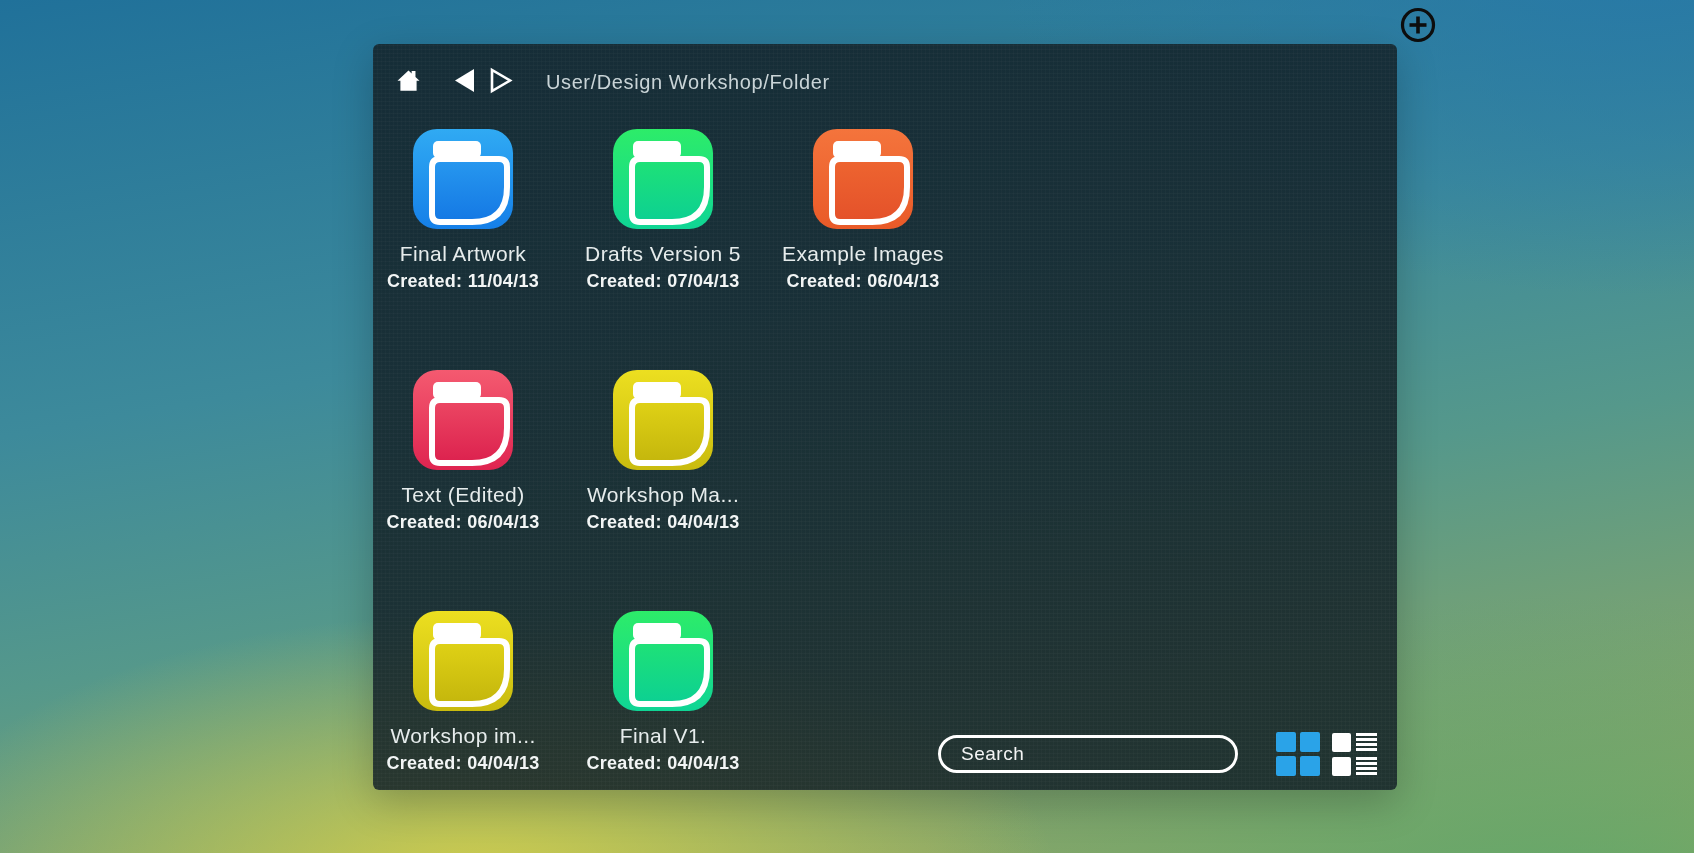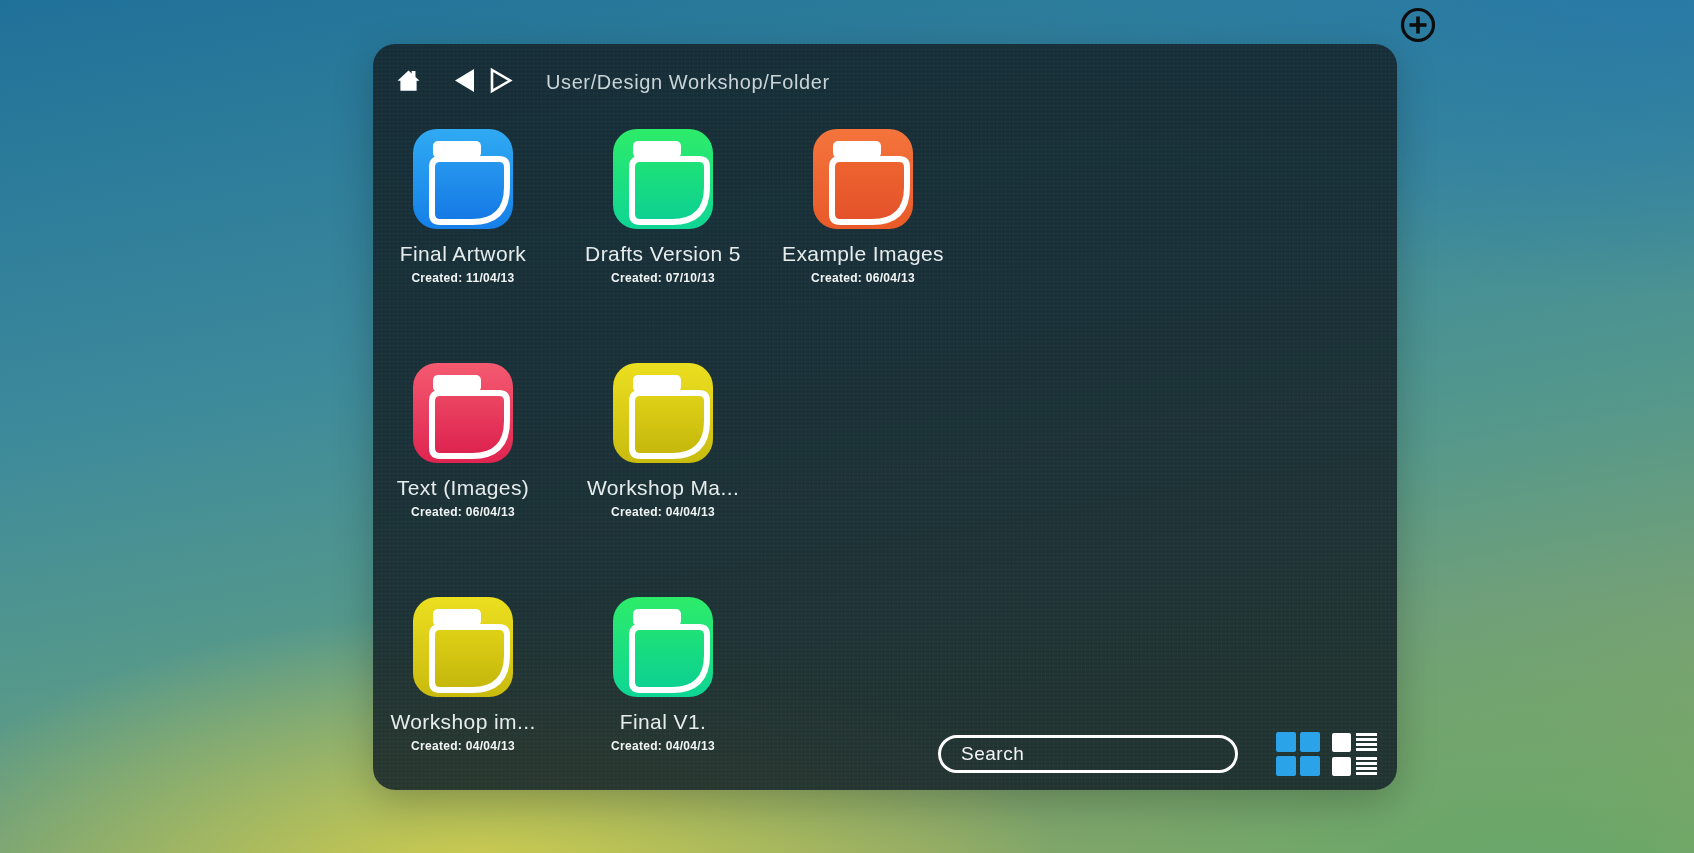--- a/index.html
+++ b/index.html
@@ -7,39 +7,39 @@
     width:1694px;height:853px;overflow:hidden;position:relative;
     font-family:"Liberation Sans", sans-serif;
     background:
       radial-gradient(900px 420px at 28% 104%, rgba(233,217,66,0.78), rgba(233,217,66,0) 65%),
       radial-gradient(1100px 600px at 92% 112%, rgba(73,166,112,0.80), rgba(73,166,112,0) 60%),
       radial-gradient(1000px 520px at 97% -5%, rgba(38,120,168,0.90), rgba(38,120,168,0) 65%),
       linear-gradient(170deg, #20719a 0%, #3d8a9b 38%, #55988b 60%, #7ba371 82%, #9aa95e 100%);
   }
   .add-btn{position:absolute;left:1398px;top:5px;width:40px;height:40px;cursor:pointer;}
   .window{
-    position:absolute;left:373px;top:44px;width:1024px;height:746px;border-radius:22px;
+    position:absolute;left:373px;top:44px;width:1024px;height:746px;border-radius:6px;
     background:
       repeating-linear-gradient(0deg, rgba(255,255,255,0.022) 0 1px, transparent 1px 4px),
       repeating-linear-gradient(90deg, rgba(255,255,255,0.018) 0 1px, transparent 1px 4px),
       linear-gradient(rgba(19,33,39,0.86), rgba(19,33,39,0.86));
     box-shadow:0 12px 40px rgba(0,0,0,0.22);
   }
   .topbar{display:flex;align-items:center;margin:20px 0 0 22px;height:36px;}
   .tb-btn{background:none;border:none;padding:0;cursor:pointer;display:flex;align-items:center;}
   .home-btn{margin-right:31px;}
   .back-btn{margin-right:13px;}
   .fwd-btn{margin-right:32px;}
   .breadcrumb{color:#c9d4d7;font-size:20px;letter-spacing:0.6px;}
   .grid{margin:29px 0 0 20px;}
   .frow{display:flex;margin-bottom:78px;}
   .cell{width:140px;margin-right:60px;display:flex;flex-direction:column;align-items:center;cursor:pointer;}
   .tile{width:100px;height:100px;border-radius:24px;flex:0 0 auto;}
   .fname{margin-top:13px;font-size:21px;color:#e6ecec;letter-spacing:0.4px;white-space:nowrap;}
-  .fdate{margin-top:5px;font-size:12px;font-weight:700;color:#f2f5f5;letter-spacing:0.3px;white-space:nowrap;}
+  .fdate{margin-top:5px;font-size:18px;font-weight:700;color:#f2f5f5;letter-spacing:0.3px;white-space:nowrap;}
   .bottombar{position:absolute;right:20px;bottom:14px;display:flex;align-items:center;}
   .search{
     width:254px;height:32px;background:transparent;border:3px solid #ffffff;border-radius:19px;
     color:#ffffff;font-size:19px;letter-spacing:0.5px;padding:0 20px;outline:none;
     font-family:"Liberation Sans", sans-serif;
   }
   .search::placeholder{color:rgba(255,255,255,0.95);}
   .gridview{margin-left:38px;width:44px;height:44px;display:grid;grid-template-columns:20px 20px;grid-template-rows:20px 20px;gap:4px;background:none;border:none;padding:0;cursor:pointer;}
   .gridview .sq{border-radius:2px;}
   .listview{margin-left:12px;background:none;border:none;padding:0;cursor:pointer;display:flex;flex-direction:column;gap:5px;}
@@ -112,21 +112,21 @@
                 <linearGradient id="pg1" x1="0" y1="0" x2="0" y2="1">
                   <stop offset="0" stop-color="#1fe276"></stop>
                   <stop offset="1" stop-color="#0cd093"></stop>
                 </linearGradient>
               </defs>
               <rect x="20" y="12" width="48" height="17" rx="5" fill="#ffffff"></rect>
               <polygon points="20,32 27,25 32,25 25,32" fill="#ffffff"></polygon>
               <path d="M27 30 H86 Q94 30 94 38 V58 Q94 93 59 93 H27 Q19 93 19 85 V38 Q19 30 27 30 Z" fill="url(#pg1)" stroke="#ffffff" stroke-width="6" stroke-linejoin="round"></path>
             </svg></div>
       <div class="fname">Drafts Version 5</div>
-      <div class="fdate">Created: 07/10/13</div>
+      <div class="fdate">Created: 07/04/13</div>
     </div>
 
     <div class="cell">
       <div class="tile" style="background: linear-gradient(rgb(244, 116, 60), rgb(233, 90, 40));"><svg width="100" height="100" viewBox="0 0 100 100">
               <defs>
                 <linearGradient id="pg2" x1="0" y1="0" x2="0" y2="1">
                   <stop offset="0" stop-color="#ee6530"></stop>
                   <stop offset="1" stop-color="#e4512a"></stop>
                 </linearGradient>
               </defs>
@@ -144,21 +144,21 @@
               <defs>
                 <linearGradient id="pg3" x1="0" y1="0" x2="0" y2="1">
                   <stop offset="0" stop-color="#ec4763"></stop>
                   <stop offset="1" stop-color="#dc214e"></stop>
                 </linearGradient>
               </defs>
               <rect x="20" y="12" width="48" height="17" rx="5" fill="#ffffff"></rect>
               <polygon points="20,32 27,25 32,25 25,32" fill="#ffffff"></polygon>
               <path d="M27 30 H86 Q94 30 94 38 V58 Q94 93 59 93 H27 Q19 93 19 85 V38 Q19 30 27 30 Z" fill="url(#pg3)" stroke="#ffffff" stroke-width="6" stroke-linejoin="round"></path>
             </svg></div>
-      <div class="fname">Text (Images)</div>
+      <div class="fname">Text (Edited)</div>
       <div class="fdate">Created: 06/04/13</div>
     </div>
 
     <div class="cell">
       <div class="tile" style="background: linear-gradient(rgb(236, 223, 32), rgb(201, 187, 14));"><svg width="100" height="100" viewBox="0 0 100 100">
               <defs>
                 <linearGradient id="pg4" x1="0" y1="0" x2="0" y2="1">
                   <stop offset="0" stop-color="#e0d216"></stop>
                   <stop offset="1" stop-color="#c4b60c"></stop>
                 </linearGradient>

